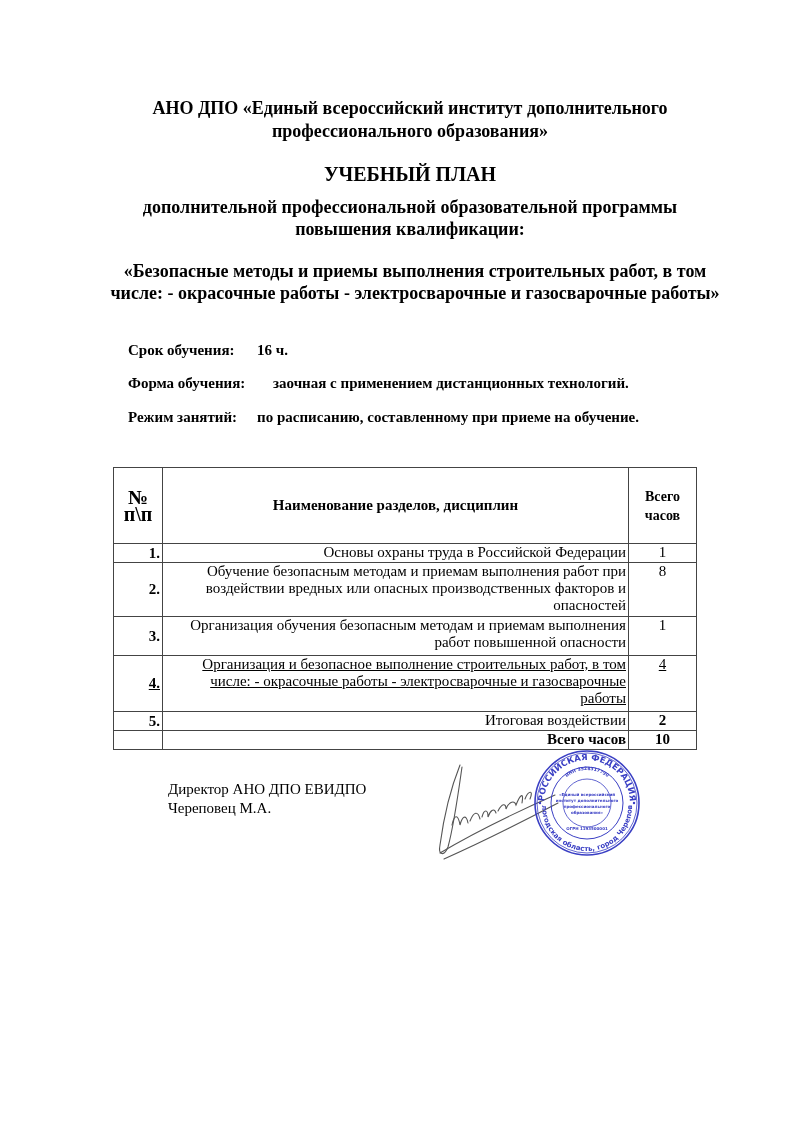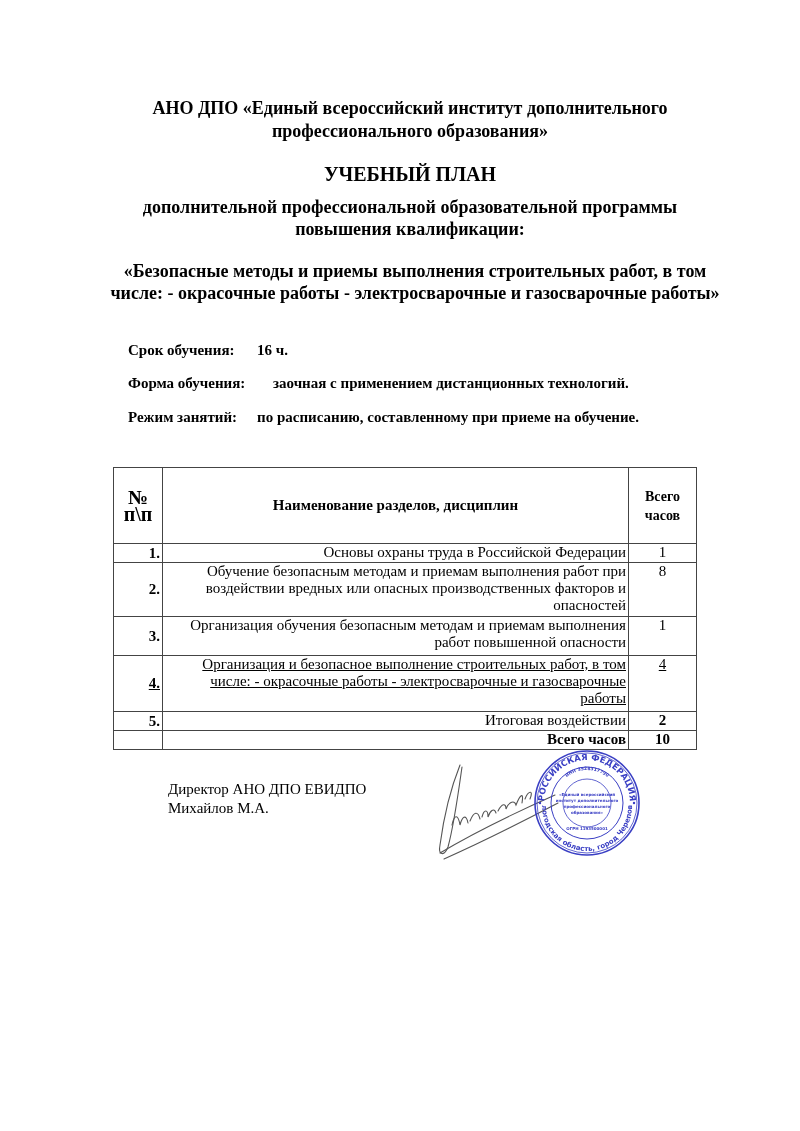--- a/index.html
+++ b/index.html
@@ -176,21 +176,21 @@
       <tr class="rt">
         <td class="num"></td>
         <td class="name bold">Всего часов</td>
         <td class="hours bold">10</td>
       </tr>
     </tbody>
   </table>
 
   <div class="director">
     <div>Директор АНО ДПО ЕВИДПО</div>
-    <div>Михайлов М.А.</div>
+    <div>Череповец М.А.</div>
   </div>
 
   <svg class="signature" viewBox="0 0 130 110" xmlns="http://www.w3.org/2000/svg">
     <g fill="none" stroke="#555" stroke-width="1.1" stroke-linecap="round">
       <path d="M30 10 C 22 30, 14 60, 10 90 C 8 100, 14 102, 18 92 C 24 70, 28 40, 32 12"></path>
       <path d="M10 98 C 40 80, 80 60, 125 40"></path>
       <path d="M14 104 C 50 88, 90 68, 128 48"></path>
       <path d="M22 70 C 24 60, 28 58, 30 70 C 32 62, 36 58, 38 68"></path>
       <path d="M40 66 C 44 56, 48 56, 50 64 M52 62 C 54 54, 58 54, 58 62 C 60 56, 64 52, 66 58"></path>
       <path d="M68 56 C 72 48, 76 48, 76 54 C 78 48, 84 44, 86 50 C 90 40, 94 36, 92 48"></path>

